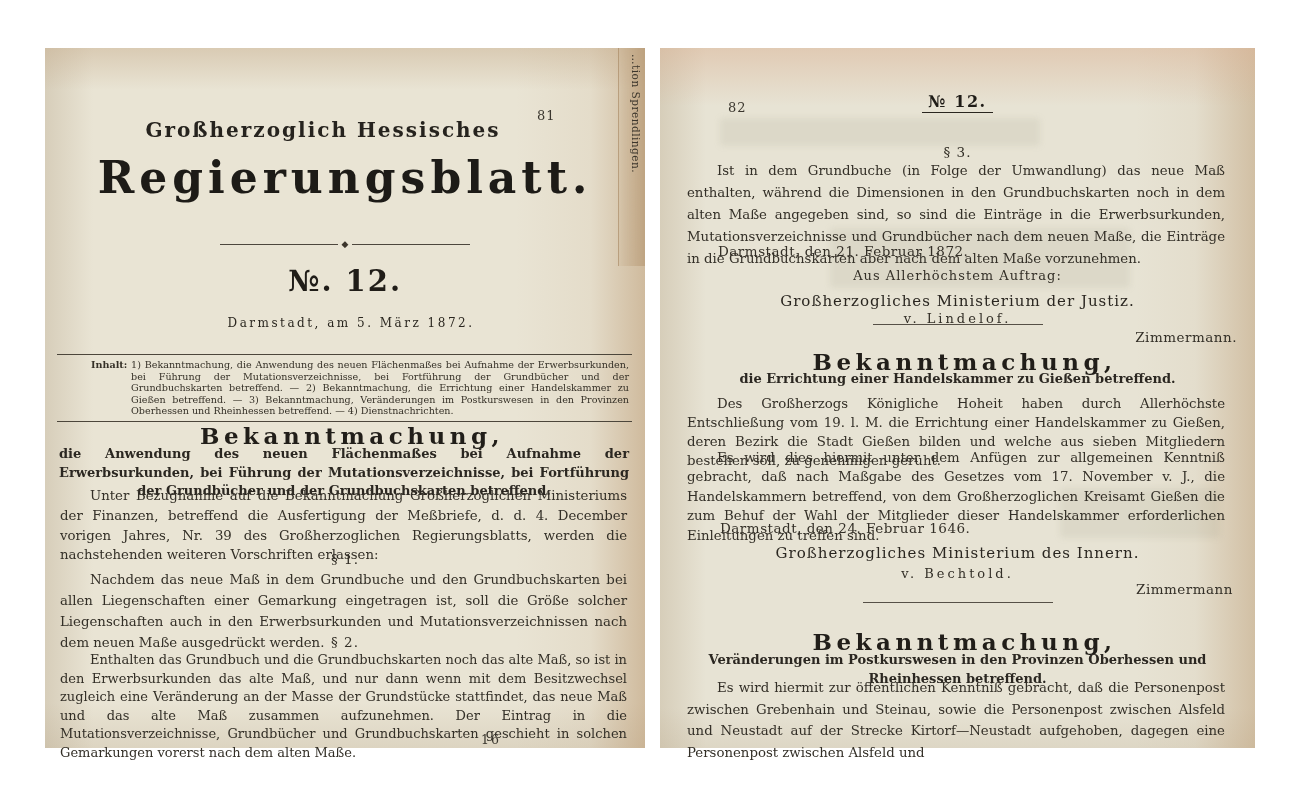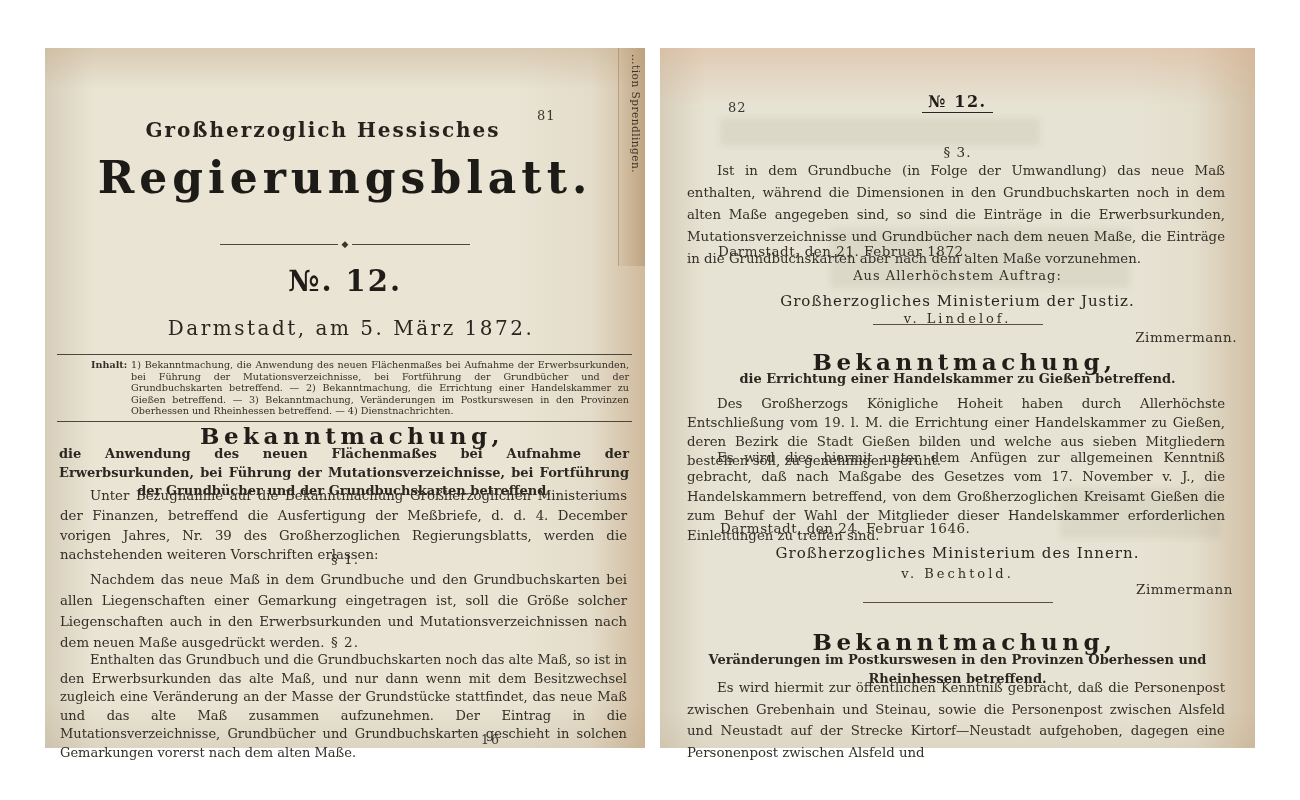--- a/index.html
+++ b/index.html
@@ -39,21 +39,21 @@
     font-size:10.5px; letter-spacing:0.5px; color:#3c362c; white-space:nowrap; }
 
   .mast1 { font-size:20px; font-weight:bold; letter-spacing:2px; color:#26231e; }
   .mast2 { font-size:44px; font-weight:bold; letter-spacing:5px; color:#1d1b17; }
   .ornament { display:flex; align-items:center; justify-content:center; width:250px;
     left:50%; transform:translateX(-50%); }
   .orn-line { flex:1; height:1px; background:#4d473d; }
   .orn-glyph { font-size:9px; padding:0 4px; color:#3c362c; line-height:8px; }
 
   .issue-no { font-size:29px; font-weight:bold; letter-spacing:2px; color:#201d18; }
-  .dateline-big { font-size:20px; letter-spacing:2.5px; color:#2a261f;margin-left:12px; }
+  .dateline-big { font-size:12px; letter-spacing:2.5px; color:#2a261f;margin-left:12px; }
 
   .inhalt { left:12px; right:13px; border-top:1px solid #4c463b; border-bottom:1px solid #4c463b;
     padding:4px 3px 4px 3px; font-size:9.6px; line-height:11.6px; text-align:justify;
     color:#353027; }
   .inhalt .hang { padding-left:40px; text-indent:-40px; display:block;margin-left:31px; }
 
   .ann-head { font-size:23px; font-weight:bold; letter-spacing:4.5px; color:#211e19;padding-left:14px; }
   .ann-sub { font-size:13px; font-weight:bold; line-height:18.5px; color:#2b2721; }
   .body-par { text-align:justify; font-size:13.3px; color:#332f27; }
   .indent { text-indent:30px; }

